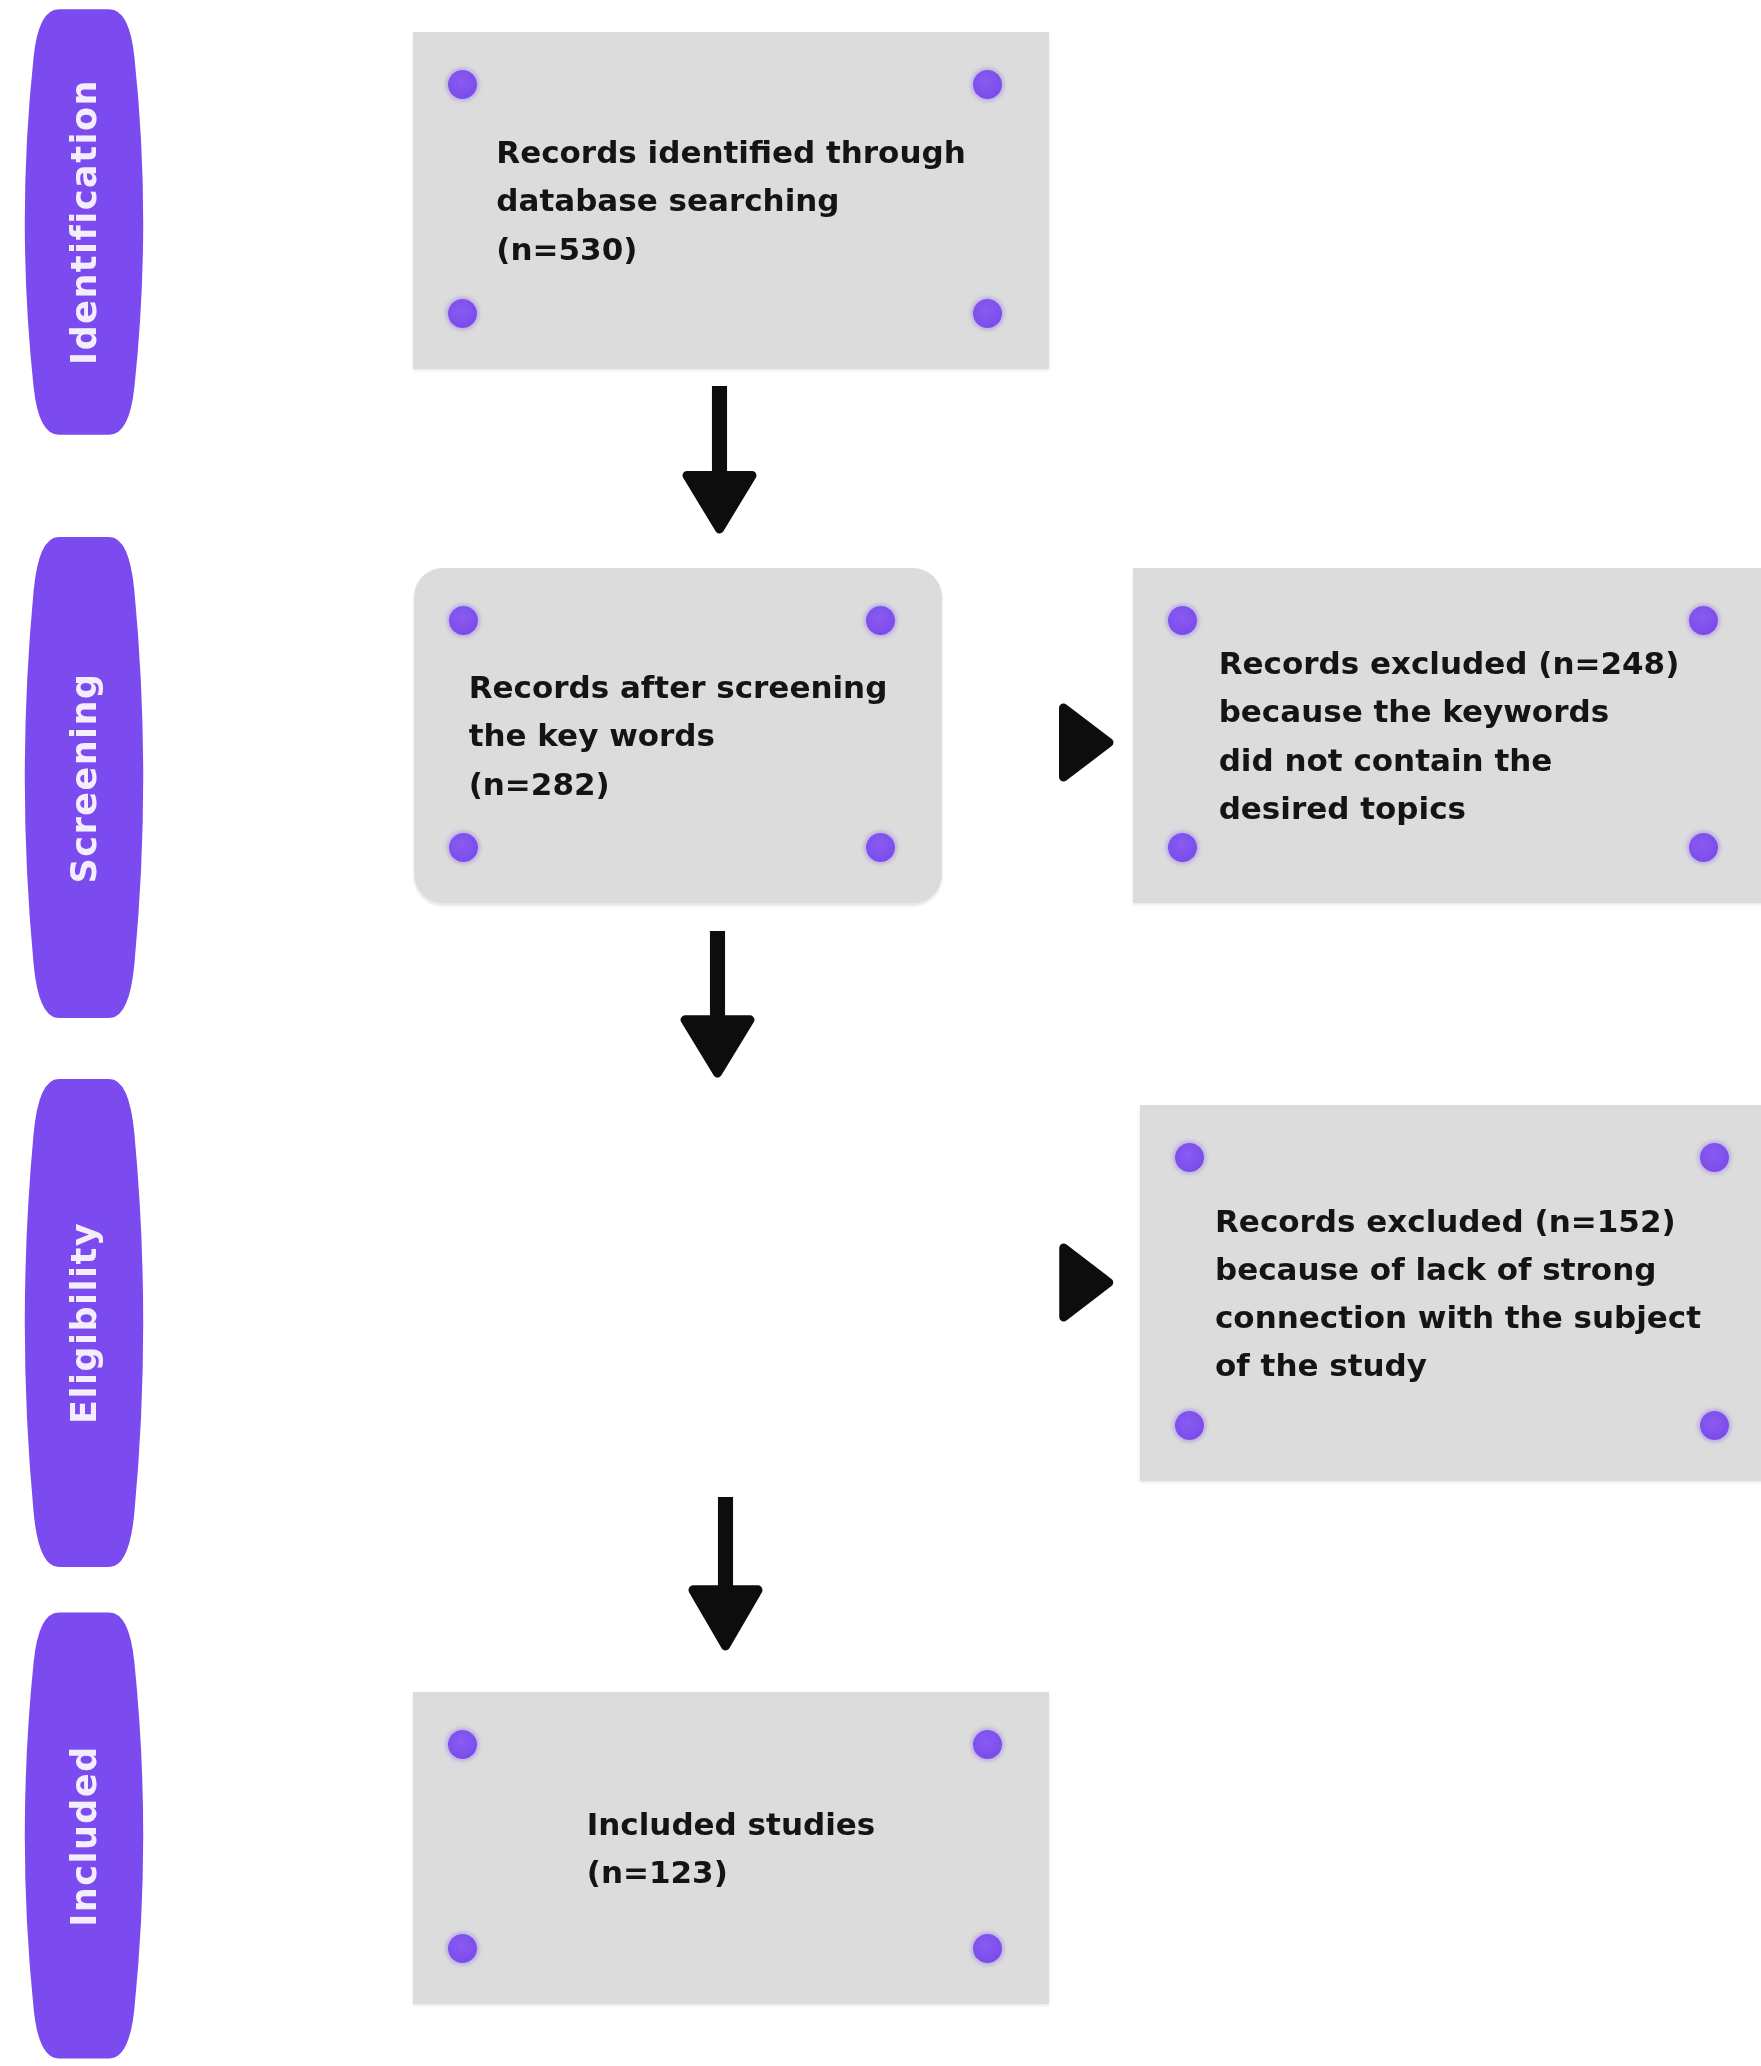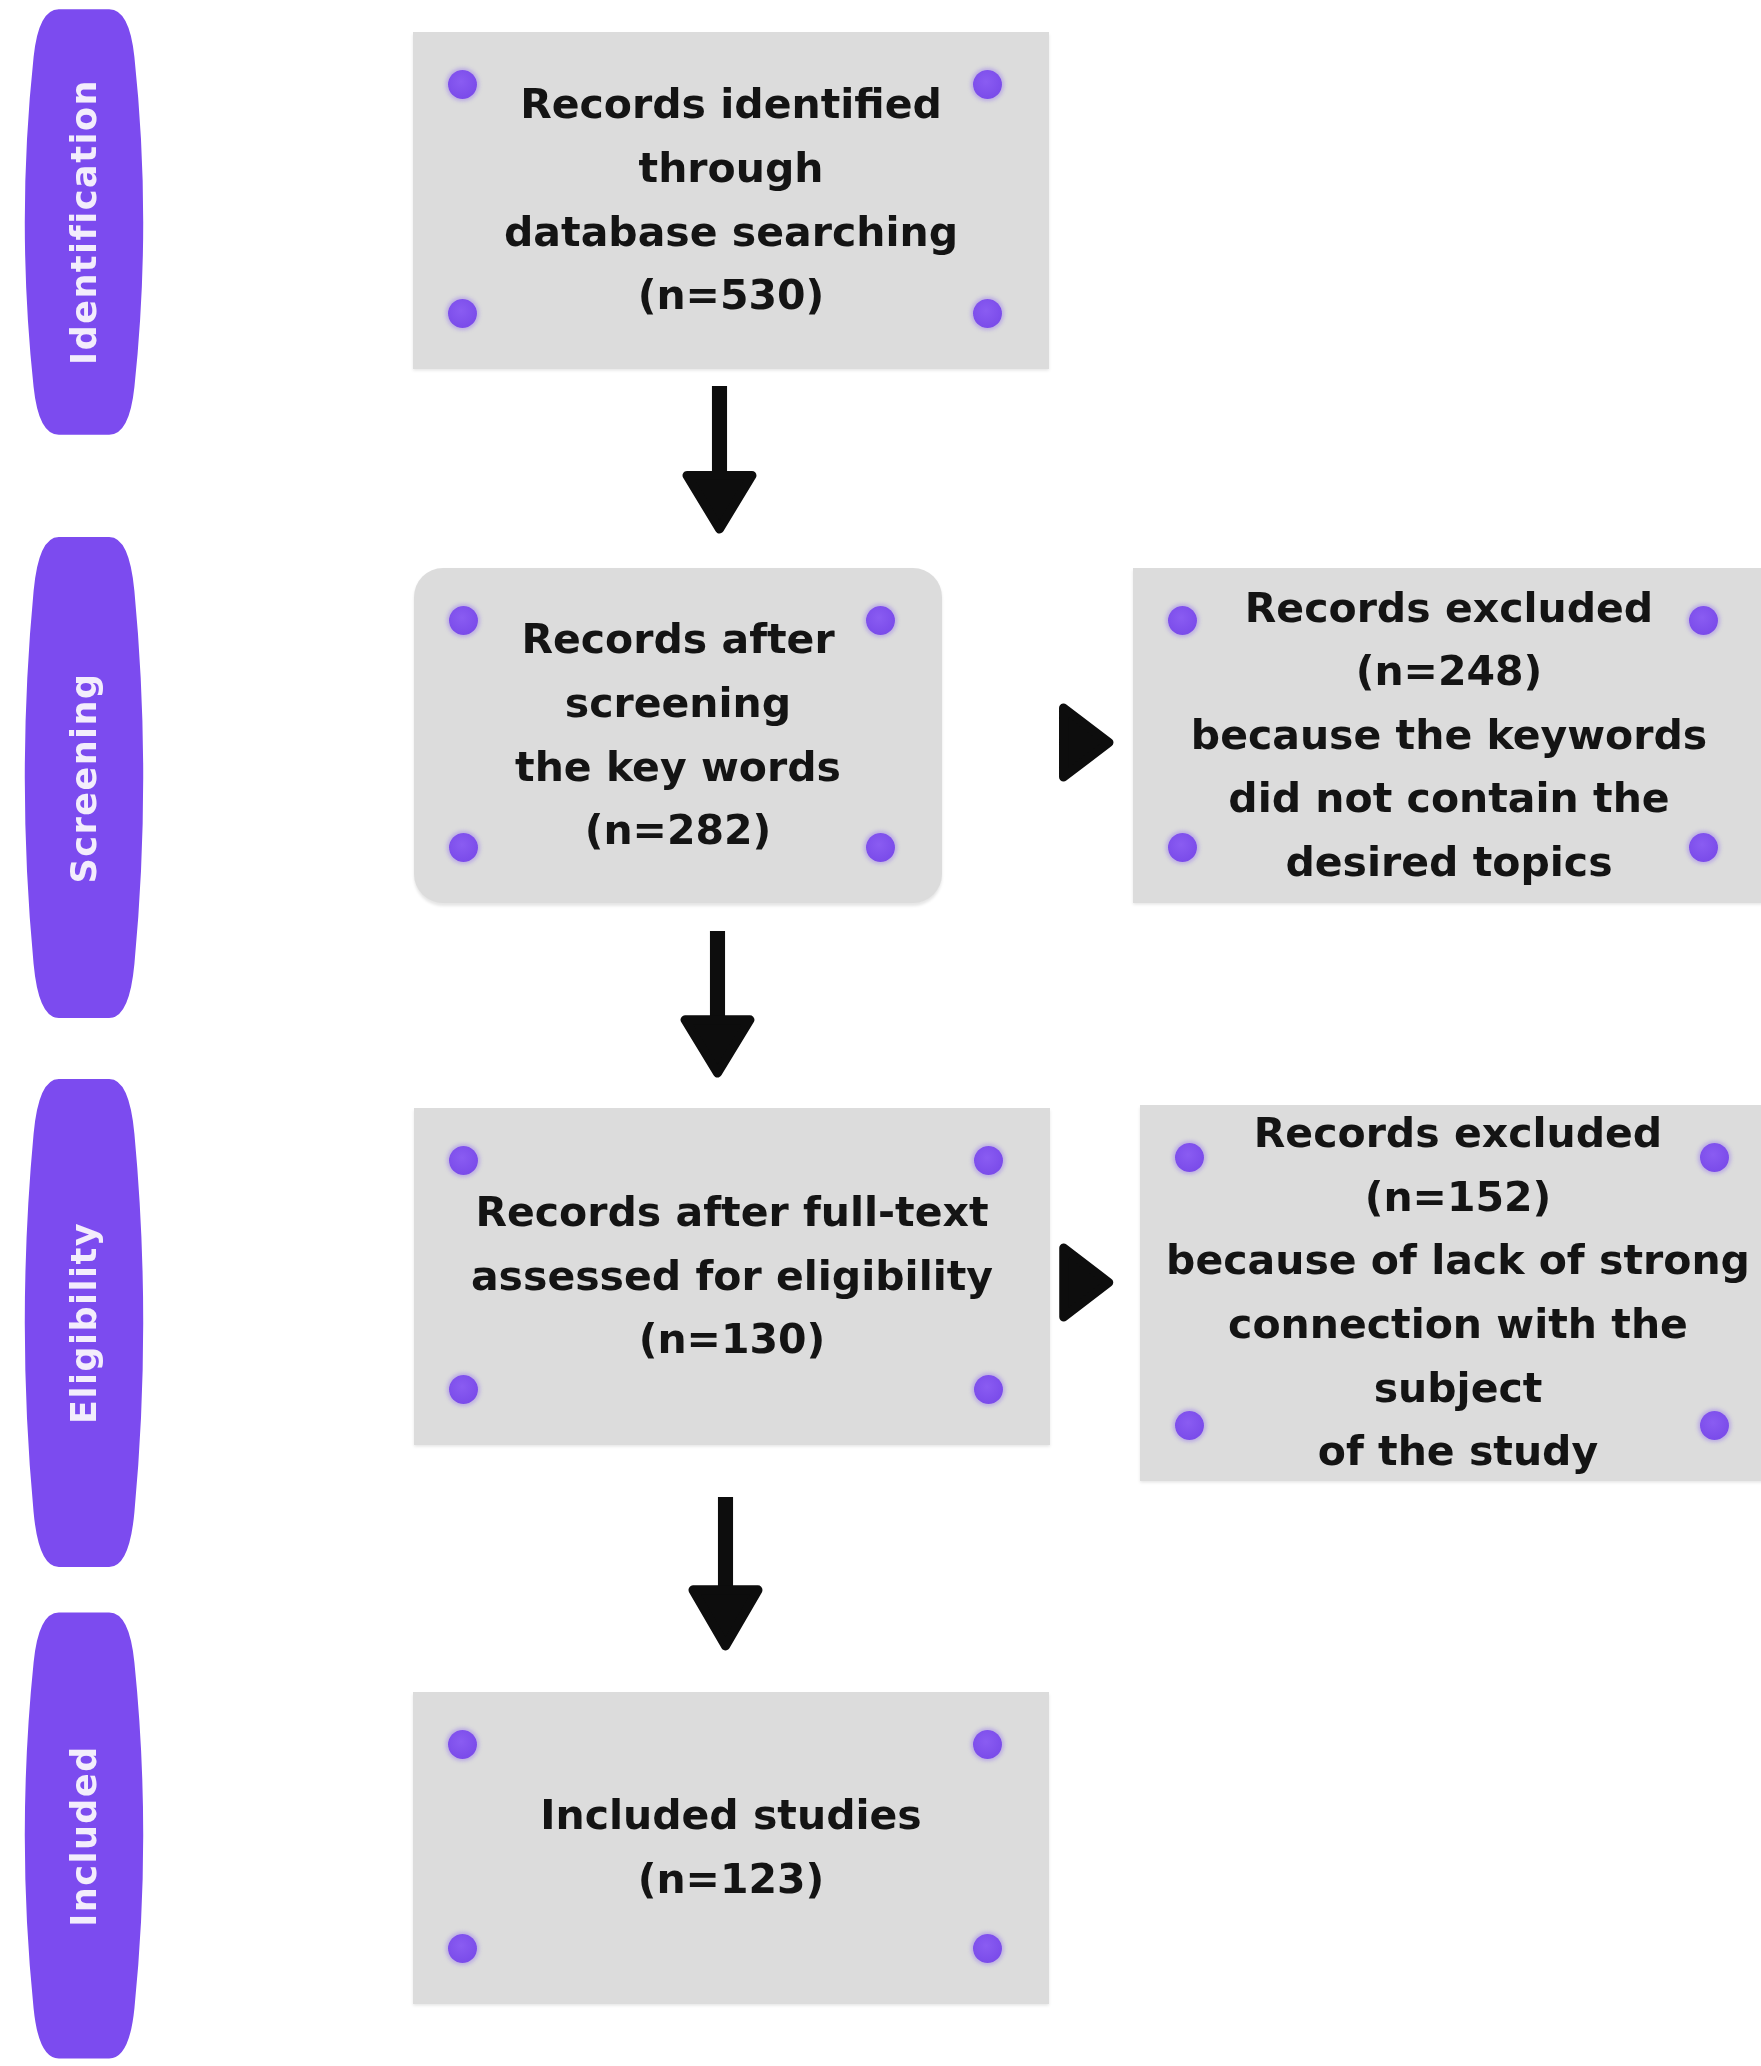--- a/index.html
+++ b/index.html
@@ -49,23 +49,22 @@
     background: var(--box-fill, #dcdcdc);
     display: flex;
     align-items: center;
     justify-content: center;
     box-shadow: 0 2.3px 3px rgba(0,0,0,0.10);
   }
   .box-text {
     margin: 0;
     padding: 0 22.6px;
     white-space: pre-line;
-    text-align: center;
     font-weight: 700;
-    font-size: 41px;
+    font-size: 31px;
     line-height: 1.55;
     color: var(--box-text, #141414);
   }
   .b1 { left: 413px;  top: 32px;   width: 636px; height: 337px; }
   .b2 { left: 414px;  top: 568px;  width: 528px; height: 335px; border-radius: 29px; }
   .b3 { left: 1133px; top: 568px;  width: 632px; height: 335px; }
   .b4 { left: 414px;  top: 1108px; width: 636px; height: 337px; }
   .b5 { left: 1140px; top: 1105px; width: 636px; height: 376px; }
   .b6 { left: 413px;  top: 1660px; width: 636px; height: 312px; margin-top: 32px; }
 
@@ -148,29 +147,20 @@
     <span class="dot tl"></span>
     <span class="dot tr"></span>
     <span class="dot bl"></span>
     <span class="dot br"></span>
     <p class="box-text">Records excluded (n=248)
 because the keywords
 did not contain the
 desired topics</p>
   </div>
 
-  <div class="box b4">
-    <span class="dot tl"></span>
-    <span class="dot tr"></span>
-    <span class="dot bl"></span>
-    <span class="dot br"></span>
-    <p class="box-text">Records after full-text
-assessed for eligibility
-(n=130)</p>
-  </div>
 
   <div class="box b5">
     <span class="dot tl"></span>
     <span class="dot tr"></span>
     <span class="dot bl"></span>
     <span class="dot br"></span>
     <p class="box-text">Records excluded (n=152)
 because of lack of strong
 connection with the subject
 of the study</p>

